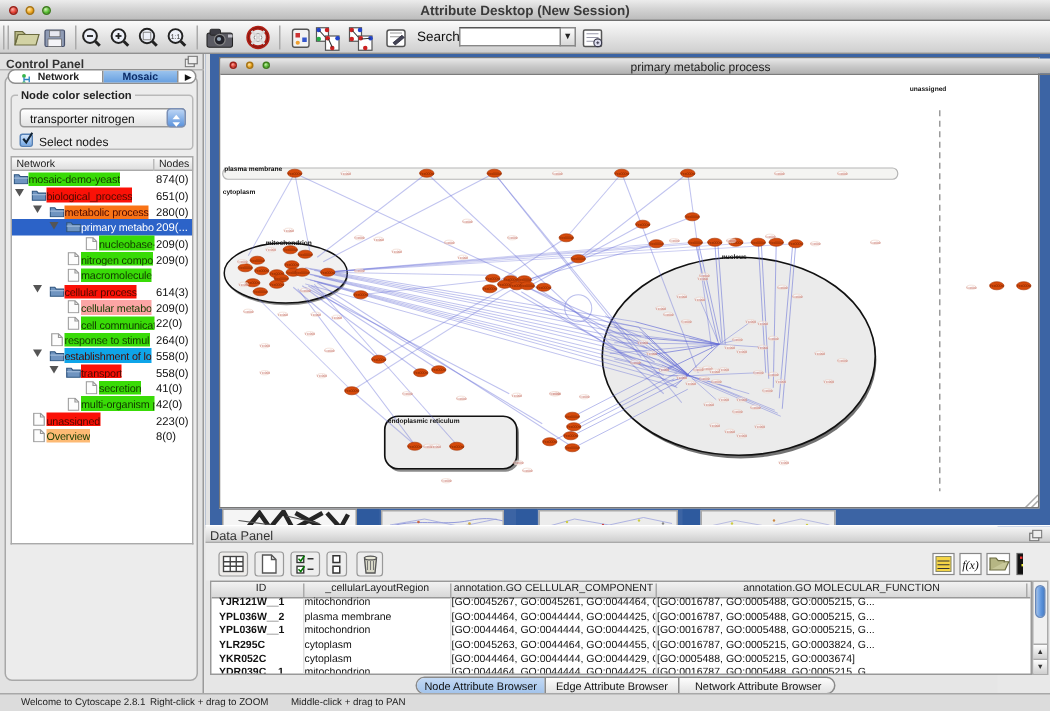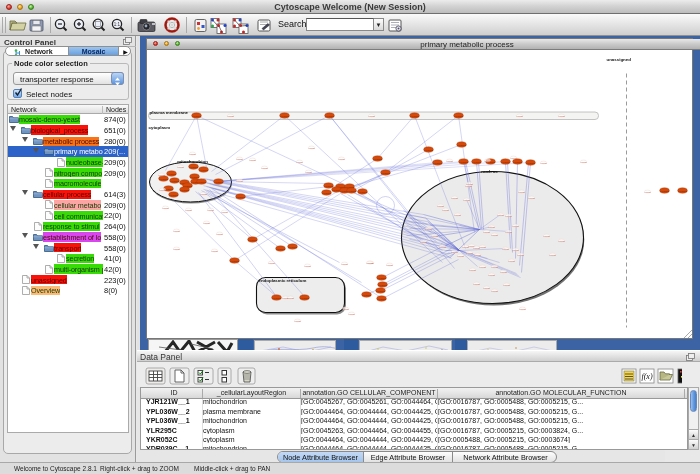--- a/index.html
+++ b/index.html
@@ -4,21 +4,21 @@
 *{margin:0;padding:0;box-sizing:border-box;}
 body{width:700px;height:474px;font-family:"Liberation Sans",sans-serif;position:relative;background:#e8e8e8;overflow:hidden;}
 .abs{position:absolute;}
 .light{border-radius:50%;position:absolute;}
 </style></head><body>
 
 <div class="abs" style="left:0;top:0;width:700px;height:14px;background:linear-gradient(#ececec,#d4d4d4 45%,#bcbcbc);border-bottom:1px solid #6f6f6f;">
  <div class="light" style="left:6px;top:4px;width:6px;height:6px;background:radial-gradient(circle at 35% 30%,#ffb0a8,#e33d30 60%,#a01b10);border:0.5px solid #9a2018;"></div>
  <div class="light" style="left:17px;top:4px;width:6px;height:6px;background:radial-gradient(circle at 35% 30%,#ffe9b0,#efa71f 60%,#b06f00);border:0.5px solid #a87413;"></div>
  <div class="light" style="left:28px;top:4px;width:6px;height:6px;background:radial-gradient(circle at 35% 30%,#d2f5b4,#52bd2e 60%,#2d7d12);border:0.5px solid #3d7d1c;"></div>
- <div class="abs" style="left:0;top:2px;width:700px;text-align:center;font-size:9px;font-weight:bold;color:#3a3a3a;">Cytoscape Welcome (New Session)</div>
+ <div class="abs" style="left:0;top:2px;width:700px;text-align:center;font-size:9px;font-weight:bold;color:#3a3a3a;">Attribute Desktop (New Session)</div>
 </div>
 <div class="abs" style="left:0;top:14px;width:700px;height:22px;background:linear-gradient(#fafafa,#e2e2e2 55%,#cfcfcf);border-bottom:1px solid #909090;">
     <div class="abs" style="left:2px;top:3px;width:1px;height:16px;background:#aaa;"></div>
     <div class="abs" style="left:5px;top:3px;width:1px;height:16px;background:#aaa;"></div>
     <div class="abs" style="left:50px;top:3px;width:1px;height:16px;background:#aaa;"></div>
     <div class="abs" style="left:131px;top:3px;width:1px;height:16px;background:#aaa;"></div>
     <div class="abs" style="left:186px;top:3px;width:1px;height:16px;background:#aaa;"></div>
   </div>
 <svg class="abs" style="left:0;top:14px;" width="700" height="22" viewBox="0 0 700 22">
 
@@ -120,42 +120,42 @@
         <path d="M2 2.5 L2 5.5 M2 4 L5.5 4 M5.5 2 L5.5 6" stroke="#2e86c1" stroke-width="0.9" fill="none"></path>
       </svg>
    <div class="abs" style="left:62px;top:0;width:50px;height:10px;background:linear-gradient(#9cc4ee,#5b97dd);font-size:7px;font-weight:bold;color:#0a2a66;text-align:center;line-height:10px;border-left:1px solid #8f8f8f;">Mosaic</div>
    <div class="abs" style="left:112px;top:0;width:14px;height:10px;border-left:1px solid #8f8f8f;font-size:6px;text-align:center;line-height:10px;color:#111;">▶</div>
  </div>
 
  <div class="abs" style="left:7px;top:27px;width:122px;height:37px;border:1px solid #b9b9b9;border-radius:3px;"></div>
  <div class="abs" style="left:12px;top:23px;background:#ececec;padding:0 2px;font-size:7.5px;font-weight:bold;color:#222;">Node color selection</div>
 
  <div class="abs" style="left:13px;top:36px;width:111px;height:13px;background:linear-gradient(#ffffff,#e2e2e2);border:1px solid #999;border-radius:3px;">
-   <div class="abs" style="left:6px;top:1.5px;font-size:8px;color:#111;">transporter response</div>
+   <div class="abs" style="left:6px;top:1.5px;font-size:8px;color:#111;">transporter nitrogen</div>
    <div class="abs" style="left:97px;top:-1px;width:13px;height:13px;background:linear-gradient(#bcd5f5,#5e95dd);border:1px solid #7a8fb5;border-radius:3px;">
      <svg width="11" height="11" viewBox="0 0 11 11">
           <path d="M5.5 1.5 L8 4.5 L3 4.5 Z" fill="#fff"></path>
           <path d="M5.5 9.5 L8 6.5 L3 6.5 Z" fill="#fff"></path>
         </svg>
    </div>
  </div>
 
  <div class="abs" style="left:13px;top:53px;width:9px;height:9px;background:linear-gradient(#cfe2f8,#74a9e8);border:1px solid #5580b5;border-radius:2px;">
   <svg width="9" height="11" viewBox="0 0 9 11" style="position:absolute;left:0;top:-3px;">
         <path d="M1.5 5.5 L3.5 8 L7.5 1.5" stroke="#123" stroke-width="1.4" fill="none"></path>
       </svg>
  </div>
  <div class="abs" style="left:26px;top:53.5px;font-size:8px;color:#111;">Select nodes</div>
 
  <div class="abs" style="left:7px;top:68px;width:122px;height:9.5px;background:linear-gradient(#fafafa,#dedede);border:1px solid #aaa;">
    <div class="abs" style="left:3px;top:1px;font-size:7px;color:#222;">Network</div>
    <div class="abs" style="left:94px;top:1px;font-size:7px;color:#222;border-left:1px solid #bbb;padding-left:3px;height:8.5px;">Nodes</div>
  </div>
 
- <div class="abs" style="left:7px;top:77.5px;width:122px;height:319px;background:#fff;border:1px solid #aaa;border-top:none;overflow:hidden;">
+ <div class="abs" style="left:7px;top:77.5px;width:122px;height:249px;background:#fff;border:1px solid #aaa;border-top:none;overflow:hidden;">
 <svg class="abs" style="left:1px;top:1.8px;" width="10" height="8" viewBox="0 0 10 8">
         <path d="M0.5 7.5 L0.5 1.5 L3.5 1.5 L4.5 2.8 L9.5 2.8 L9.5 7.5 Z" fill="#6f94c0" stroke="#2f5580" stroke-width="0.8"></path>
         <path d="M0.5 3.8 h9" stroke="#9db8d8" stroke-width="0.8"></path>
       </svg>
       <div class="abs" style="left:11px;top:1.1px;max-width:84px;overflow:hidden;white-space:nowrap;background:#39db07;color:#123a00;font-size:7.2px;height:9.4px;padding-top:0.7px;letter-spacing:-0.1px;">mosaic-demo-yeast</div>
       <div class="abs" style="left:96px;top:1.6px;font-size:7.5px;color:#111;">874(0)</div>
       <div class="abs" style="left:2px;top:12.7px;width:0;height:0;border-left:3.5px solid transparent;border-right:3.5px solid transparent;border-top:5px solid #555;"></div>
       <svg class="abs" style="left:13px;top:12.5px;" width="10" height="8" viewBox="0 0 10 8">
         <path d="M0.5 7.5 L0.5 1.5 L3.5 1.5 L4.5 2.8 L9.5 2.8 L9.5 7.5 Z" fill="#6f94c0" stroke="#2f5580" stroke-width="0.8"></path>
         <path d="M0.5 3.8 h9" stroke="#9db8d8" stroke-width="0.8"></path>
@@ -218,21 +218,21 @@
         <path d="M0.5 8.5 L0.5 0.5 L5 0.5 L7.5 3 L7.5 8.5 Z" fill="#fdfdfd" stroke="#999" stroke-width="0.8"></path>
         <path d="M5 0.5 L5 3 L7.5 3" fill="none" stroke="#999" stroke-width="0.8"></path>
       </svg>
       <div class="abs" style="left:35px;top:108.1px;max-width:60px;overflow:hidden;white-space:nowrap;background:#39db07;color:#123a00;font-size:7.2px;height:9.4px;padding-top:0.7px;letter-spacing:-0.1px;">response to stimul</div>
       <div class="abs" style="left:96px;top:108.6px;font-size:7.5px;color:#111;">264(0)</div>
       <div class="abs" style="left:14px;top:119.7px;width:0;height:0;border-left:3.5px solid transparent;border-right:3.5px solid transparent;border-top:5px solid #555;"></div>
       <svg class="abs" style="left:25px;top:119.5px;" width="10" height="8" viewBox="0 0 10 8">
         <path d="M0.5 7.5 L0.5 1.5 L3.5 1.5 L4.5 2.8 L9.5 2.8 L9.5 7.5 Z" fill="#6f94c0" stroke="#2f5580" stroke-width="0.8"></path>
         <path d="M0.5 3.8 h9" stroke="#9db8d8" stroke-width="0.8"></path>
       </svg>
-      <div class="abs" style="left:35px;top:118.8px;max-width:60px;overflow:hidden;white-space:nowrap;background:#d946ef;color:#4d0a00;font-size:7.2px;height:9.4px;padding-top:0.7px;letter-spacing:-0.1px;">establishment of lo</div>
+      <div class="abs" style="left:35px;top:118.8px;max-width:60px;overflow:hidden;white-space:nowrap;background:#0ea5e9;color:#4d0a00;font-size:7.2px;height:9.4px;padding-top:0.7px;letter-spacing:-0.1px;">establishment of lo</div>
       <div class="abs" style="left:96px;top:119.3px;font-size:7.5px;color:#111;">558(0)</div>
       <div class="abs" style="left:25px;top:130.4px;width:0;height:0;border-left:3.5px solid transparent;border-right:3.5px solid transparent;border-top:5px solid #555;"></div>
       <svg class="abs" style="left:36px;top:130.2px;" width="10" height="8" viewBox="0 0 10 8">
         <path d="M0.5 7.5 L0.5 1.5 L3.5 1.5 L4.5 2.8 L9.5 2.8 L9.5 7.5 Z" fill="#6f94c0" stroke="#2f5580" stroke-width="0.8"></path>
         <path d="M0.5 3.8 h9" stroke="#9db8d8" stroke-width="0.8"></path>
       </svg>
       <div class="abs" style="left:46px;top:129.5px;max-width:49px;overflow:hidden;white-space:nowrap;background:#fb1107;color:#4d0a00;font-size:7.2px;height:9.4px;padding-top:0.7px;letter-spacing:-0.1px;">transport</div>
       <div class="abs" style="left:96px;top:130.0px;font-size:7.5px;color:#111;">558(0)</div>
       <svg class="abs" style="left:49px;top:140.4px;" width="8" height="9" viewBox="0 0 8 9">
         <path d="M0.5 8.5 L0.5 0.5 L5 0.5 L7.5 3 L7.5 8.5 Z" fill="#fdfdfd" stroke="#999" stroke-width="0.8"></path>

